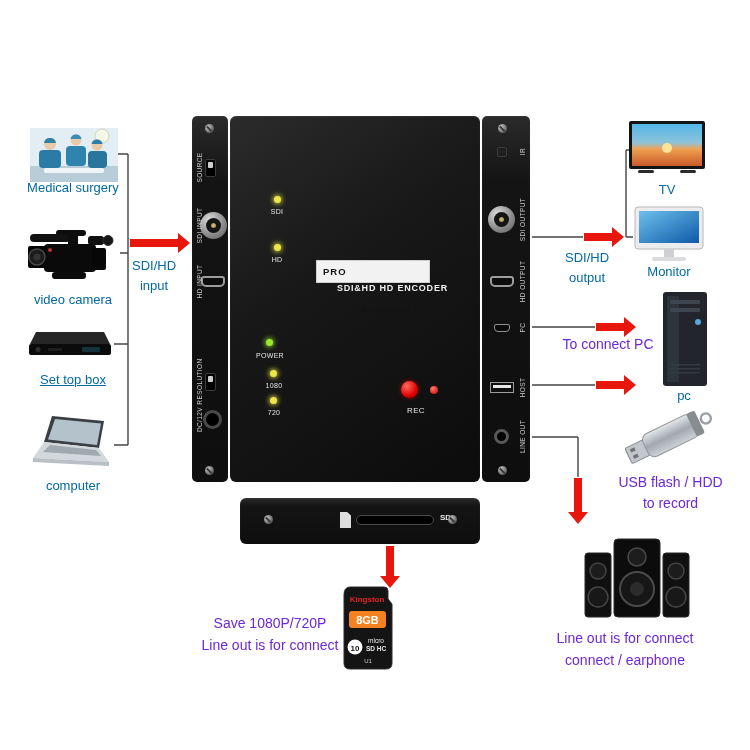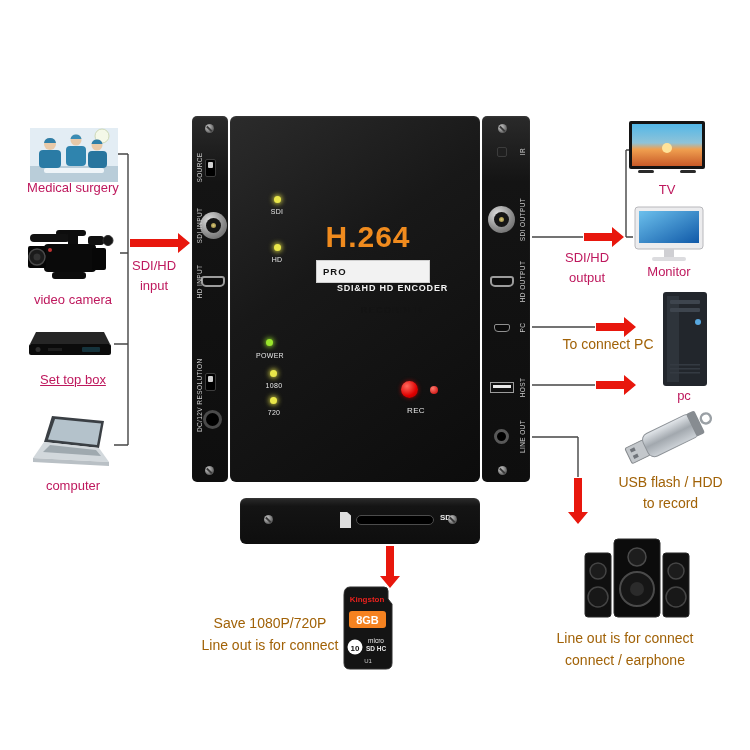--- a/index.html
+++ b/index.html
@@ -1,21 +1,21 @@
 <!DOCTYPE html>
 <html><head>
 <meta charset="utf-8">
 <style>
   * { margin:0; padding:0; box-sizing:border-box; }
   html,body { width:750px; height:750px; }
   body { background:#fff; font-family:"Liberation Sans", sans-serif; position:relative; overflow:hidden; }
   #scene { position:absolute; left:0; top:0; width:750px; height:750px; }
   .abs { position:absolute; }
-  .caption { position:absolute; color:#be185d; font-size:13px; text-align:center; }
-  .info { position:absolute; color:#a16207; font-size:14px; text-align:center; }
+  .caption { position:absolute; color:#0369a1; font-size:13px; text-align:center; }
+  .info { position:absolute; color:#6d28d9; font-size:14px; text-align:center; }
   .panel { position:absolute; background:linear-gradient(180deg,#2a2a2a 0%,#141414 18%,#0e0e0e 100%); border-radius:5px; box-shadow: inset 0 1px 2px rgba(255,255,255,.08); }
   .mainface { position:absolute; background:linear-gradient(145deg,#2b2b2b 0%,#181818 40%,#0c0c0c 100%); border-radius:6px; box-shadow: inset 0 1px 2px rgba(255,255,255,.07); }
   .led { position:absolute; width:7px; height:7px; border-radius:50%; }
   .led.yellow { background:#eae74a; box-shadow:0 0 5px 1px rgba(234,231,74,.85); }
   .led.green  { background:#9ae62c; box-shadow:0 0 5px 1px rgba(154,230,44,.85); }
   .led-label { position:absolute; color:#e6e6e6; font-size:7px; width:40px; text-align:center; letter-spacing:.3px; }
   .vlabel { position:absolute; color:#c9c9c9; font-size:6.5px; letter-spacing:.4px; white-space:nowrap; width:70px; text-align:center; transform:rotate(-90deg); }
   .screw { position:absolute; width:9px; height:9px; border-radius:50%; background:radial-gradient(circle at 35% 35%, #cdcdcd, #5d5d5d 72%); }
   .screw::after { content:""; position:absolute; left:1px; right:1px; top:3.5px; height:1.5px; background:#3a3a3a; transform:rotate(45deg); }
   .bnc { position:absolute; width:27px; height:27px; border-radius:50%; background:radial-gradient(circle at 35% 30%, #dedede, #8d8d8d 55%, #595959); }
@@ -133,21 +133,20 @@
     <div class="vlabel" style="left:-28px;top:300px;">DC/12V</div>
     <div class="screw" style="left:13px;top:350px;"></div>
   </div>
 
   <div class="mainface" style="left:230px;top:116px;width:250px;height:366px;">
     <div class="led yellow" style="left:44px;top:80px;"></div>
     <div class="led-label" style="left:27px;top:92px;">SDI</div>
     <div class="led yellow" style="left:44px;top:128px;"></div>
     <div class="led-label" style="left:27px;top:140px;">HD</div>
 
-    <div class="model" style="left:58px;top:104px;width:160px;">H.264</div>
     <div class="prorec" style="left:86px;top:144px;">
       <span class="cell">PRO</span>
       <span class="cell">RECORDER</span>
     </div>
     <div class="subtitle" style="left:58px;top:167px;width:160px;">SDI&amp;HD HD ENCODER</div>
 
     <div class="led green" style="left:36px;top:223px;"></div>
     <div class="led-label" style="left:20px;top:236px;">POWER</div>
     <div class="led yellow" style="left:40px;top:254px;"></div>
     <div class="led-label" style="left:24px;top:266px;">1080</div>

